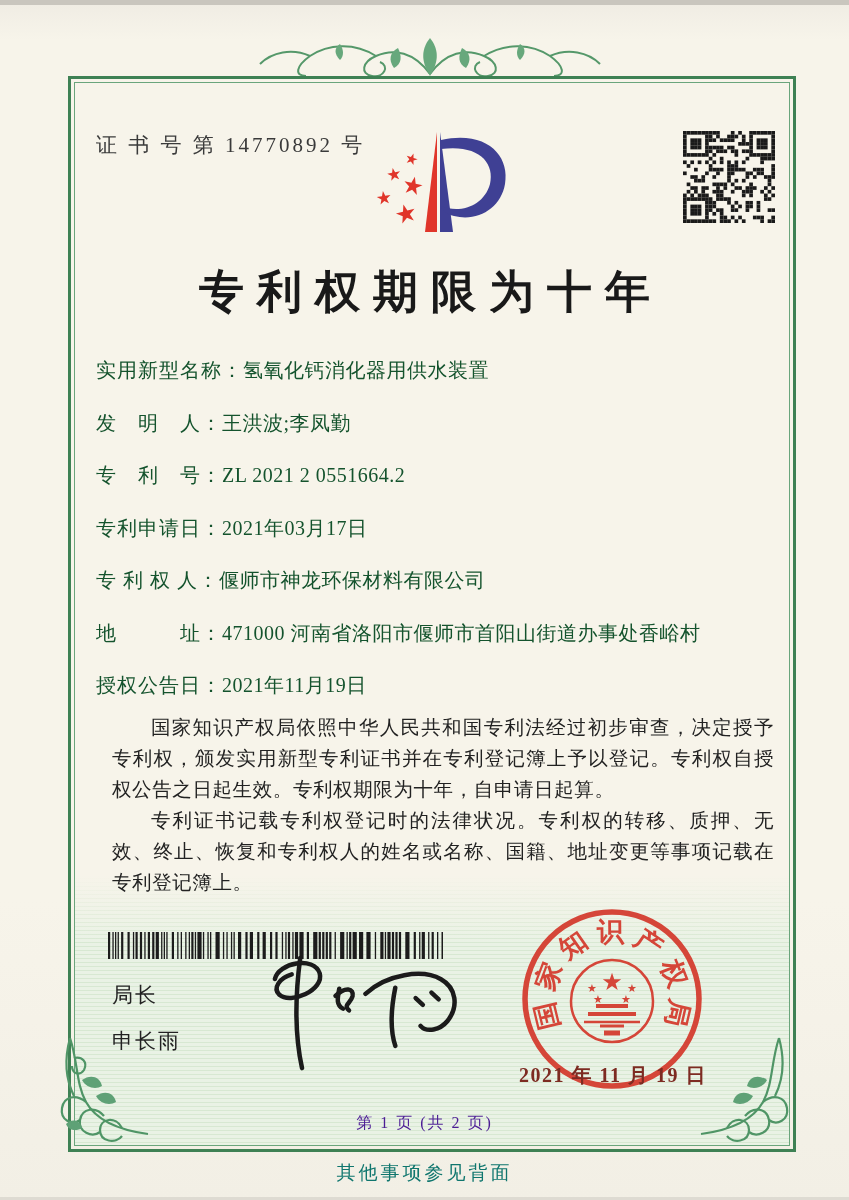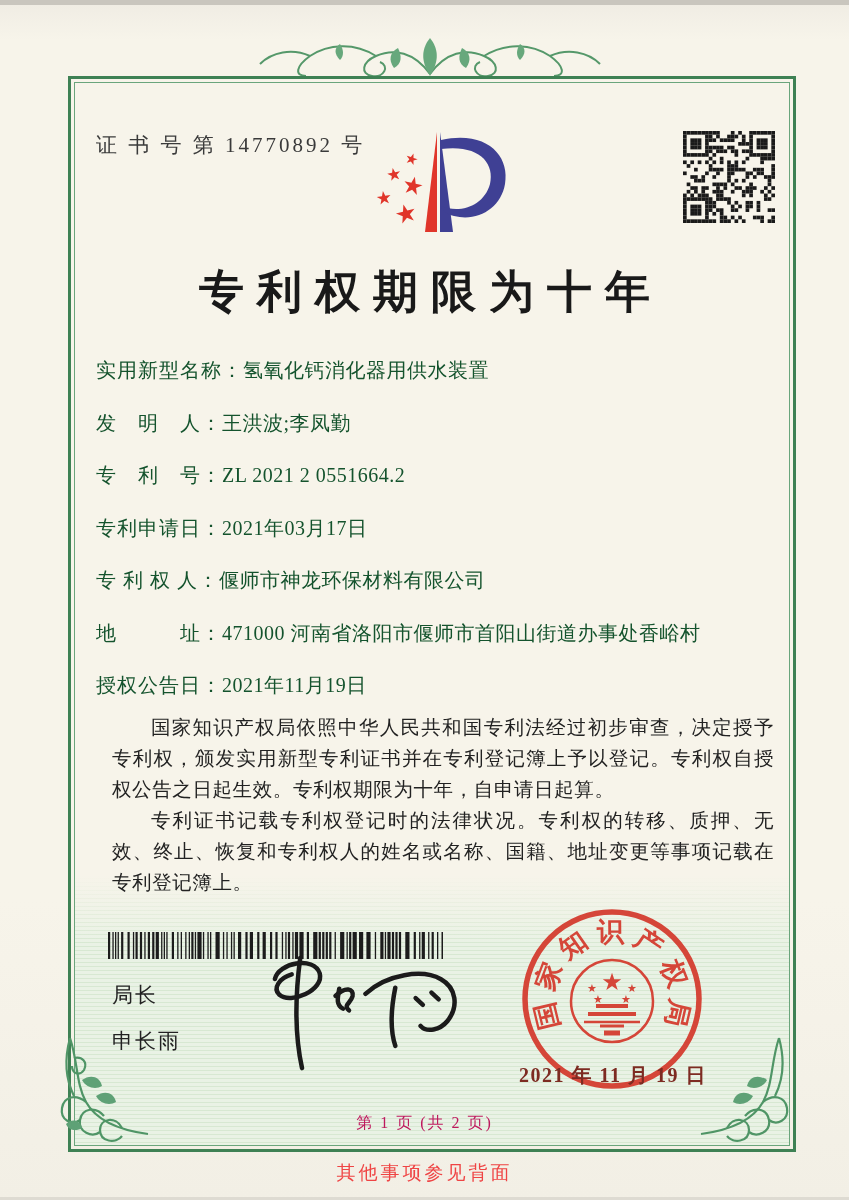--- a/index.html
+++ b/index.html
@@ -38,22 +38,22 @@
 
   .officials{position:absolute;left:112px;top:981px;font-family:Liberation Mono, monospace;
     font-size:21px;color:#222;letter-spacing:2px;}
   .officials .name{margin-top:18px;}
 
   .signature{position:absolute;left:236px;top:942px;width:250px;height:135px;transform:rotate(-2deg);}
 
   .seal{position:absolute;left:512px;top:902px;width:200px;height:200px;opacity:0.93;}
   .seal-date{position:absolute;left:519px;top:1062px;font-size:20px;color:#7d2b22;letter-spacing:1.5px;font-weight:bold;}
 
-  .page-indicator{position:absolute;left:0;top:1113px;width:849px;text-align:center;font-size:16px;color:#be185d;letter-spacing:2px;}
-  .footer-note{position:absolute;left:0;top:1160px;width:849px;text-align:center;font-size:19px;color:#ef4444;letter-spacing:3px;}
+  .page-indicator{position:absolute;left:0;top:1113px;width:849px;text-align:center;font-size:16px;color:#4c1d95;letter-spacing:2px;}
+  .footer-note{position:absolute;left:0;top:1160px;width:849px;text-align:center;font-size:19px;color:#0f766e;letter-spacing:3px;}
 
   .flourish-top{position:absolute;left:244px;top:22px;width:372px;height:58px;}
   .flourish-bl{position:absolute;left:52px;top:1032px;width:125px;height:125px;}
   .flourish-br{position:absolute;left:672px;top:1032px;width:125px;height:125px;transform:scaleX(-1);}
 </style>
 </head>
 <body>
 
 <div class="paper"></div>
 <div class="scan-edge-top"></div>

